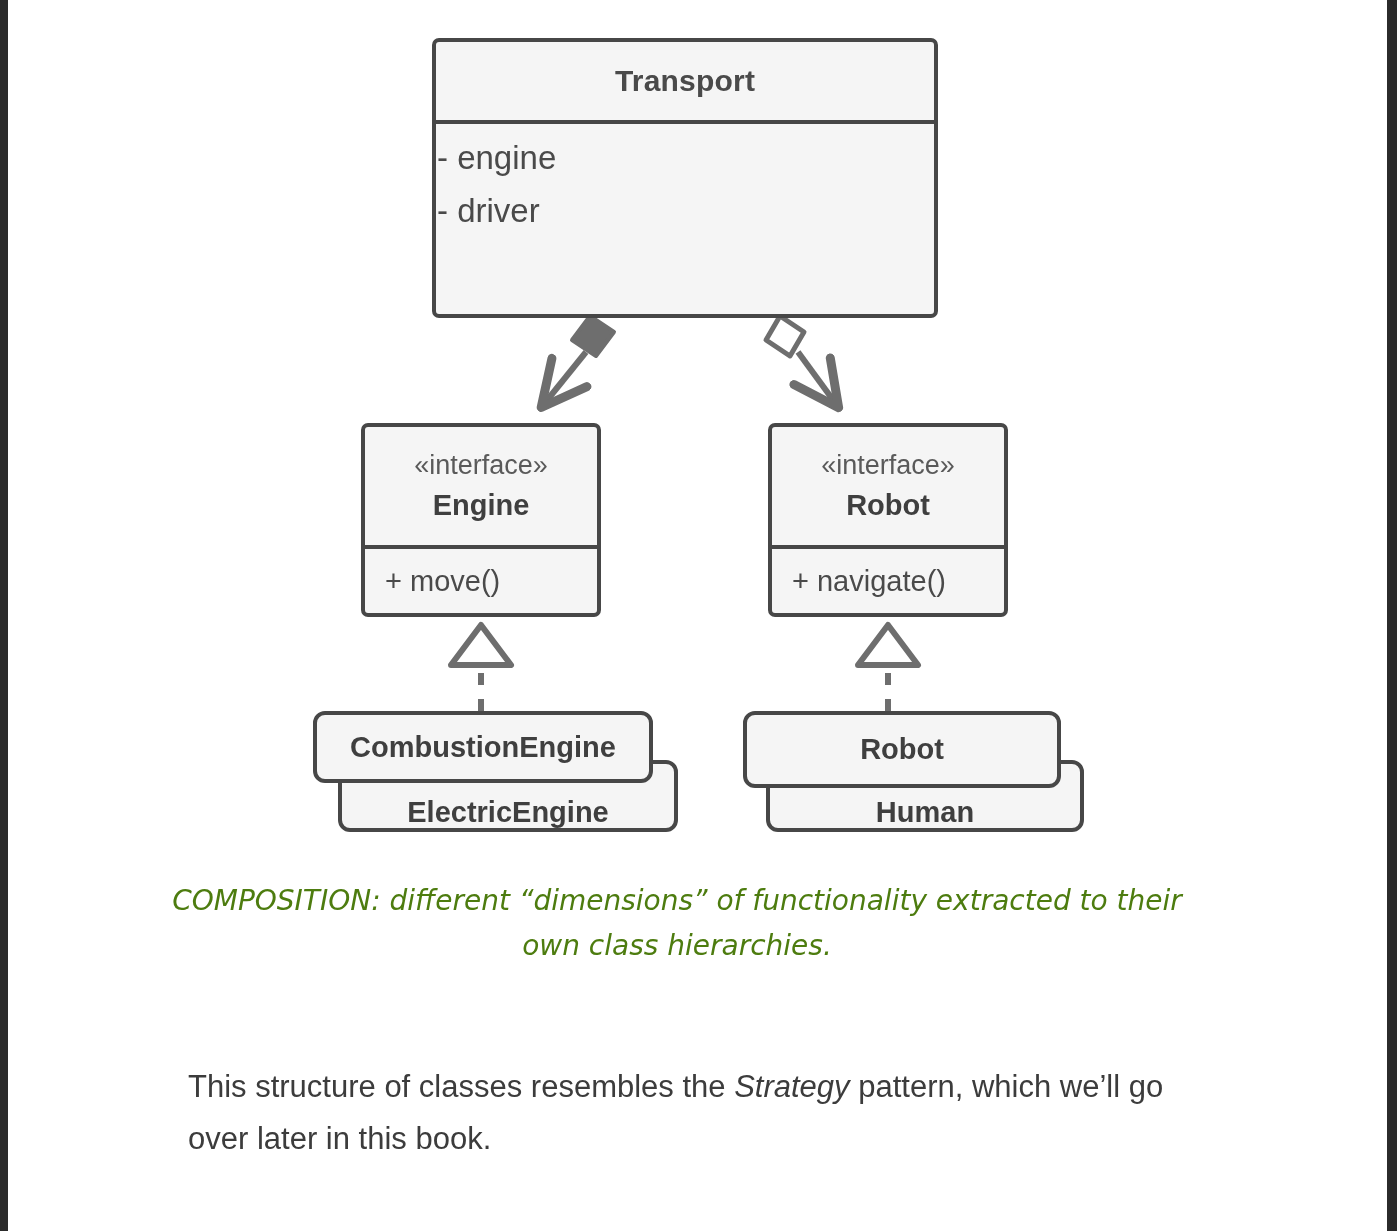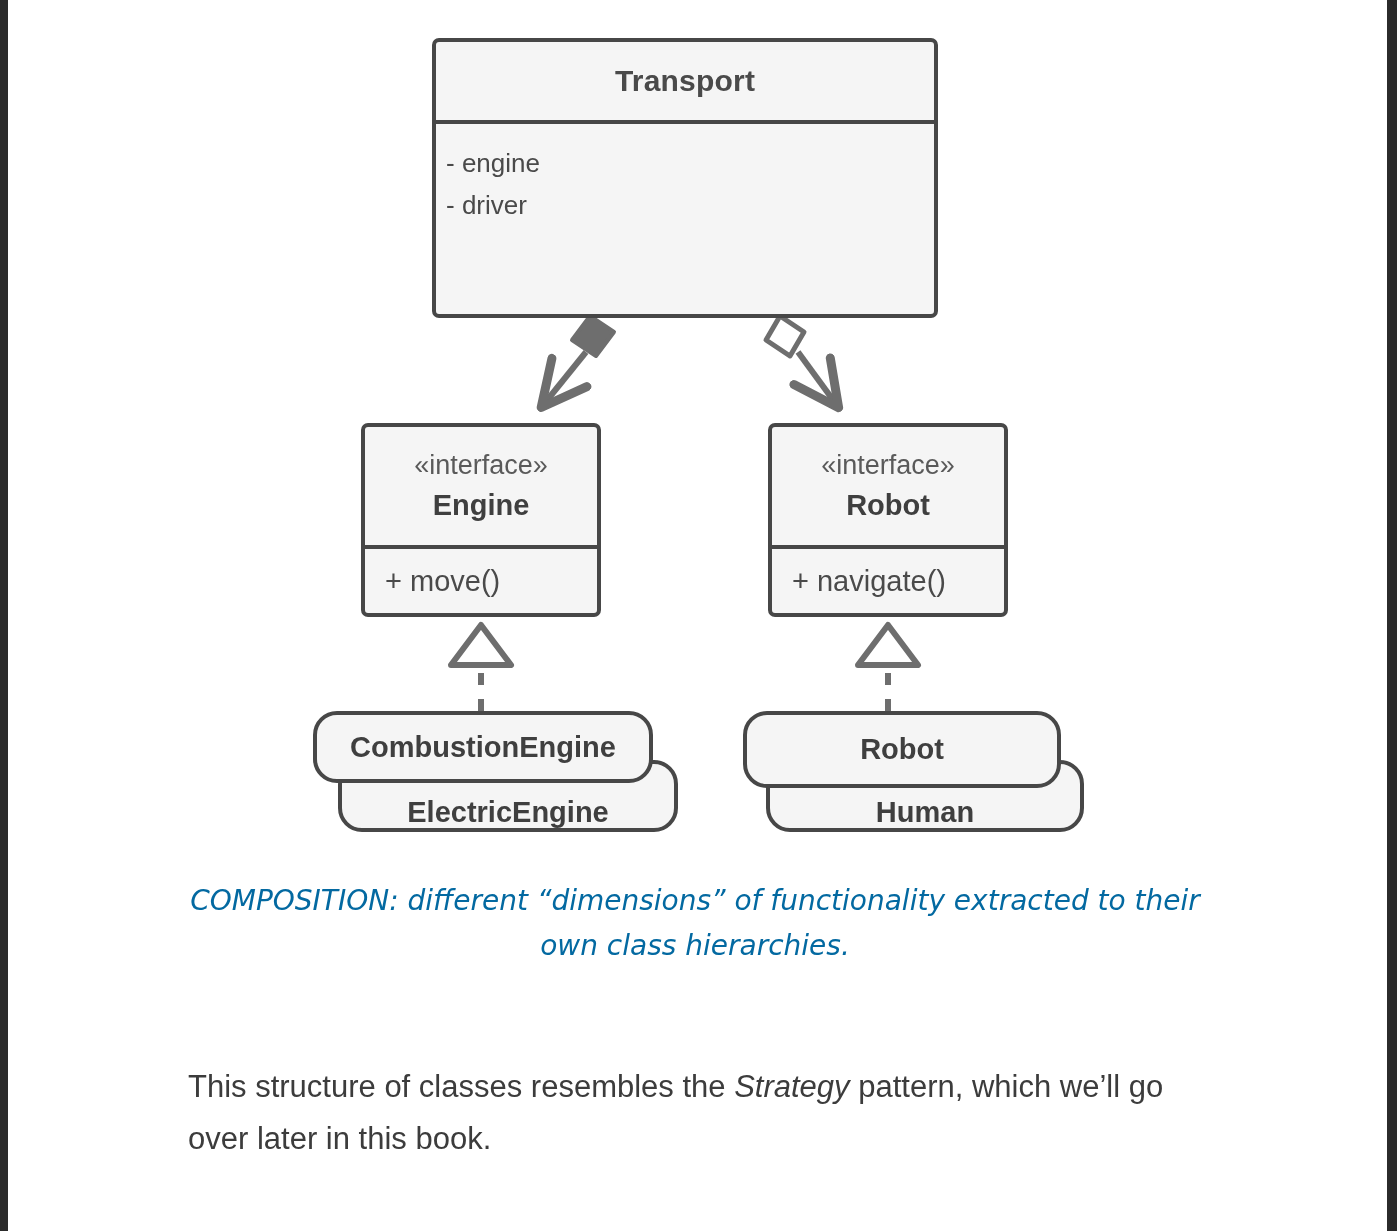--- a/index.html
+++ b/index.html
@@ -91,22 +91,22 @@
   #box-transport .c-name {
     height: 78px;
     font-size: 30px;
     letter-spacing: 0.2px;
   }
   #box-transport .c-attrs {
     height: 124px;
     flex-direction: column;
     align-items: flex-start;
     justify-content: center;
-    padding-left: 10px;
-    font-size: 26px;
+    padding-left: 1px;
+    font-size: 33px;
     line-height: 1.62;
   }
   #box-transport .c-ops {
     height: 70px;
     font-size: 30px;
   }
 
   
   .iface {
     width: 240px;
@@ -137,50 +137,50 @@
     font-size: 29px;
     padding-left: 20px;
   }
 
   
   .impl {
     box-sizing: border-box;
     position: absolute;
     background: #f5f5f5;
     border: 4px solid #474747;
-    border-radius: 24px;
+    border-radius: 12px;
     display: flex;
     align-items: center;
     justify-content: center;
     font-size: 29px;
     font-weight: bold;
     color: #3f3f3f;
   }
   .impl.back  { z-index: 6; justify-content: center; }
   .impl.front { z-index: 8; }
 
   #impl-electricengine { left: 330px; top: 760px; width: 340px; height: 72px; }
   #impl-combustionengine { left: 305px; top: 711px; width: 340px; height: 72px; }
   #impl-human { left: 758px; top: 760px; width: 318px; height: 72px; }
   #impl-robot { left: 735px; top: 711px; width: 318px; height: 77px; }
   
   .impl.back > span { transform: translateY(16px); }
 
   
   .caption {
     position: absolute;
-    left: 182px;
+    left: 164px;
     top: 878px;
     width: 1010px;
     text-align: center;
     font-family: "DejaVu Sans", sans-serif;
     font-style: italic;
     font-size: 28px;
     line-height: 1.62;
-    color: #0369a1;
+    color: #4d7c0f;
   }
 
   
   .body-text {
     position: absolute;
     left: 180px;
     top: 1030px;
     width: 1030px;
     font-size: 31px;
     line-height: 1.68;

